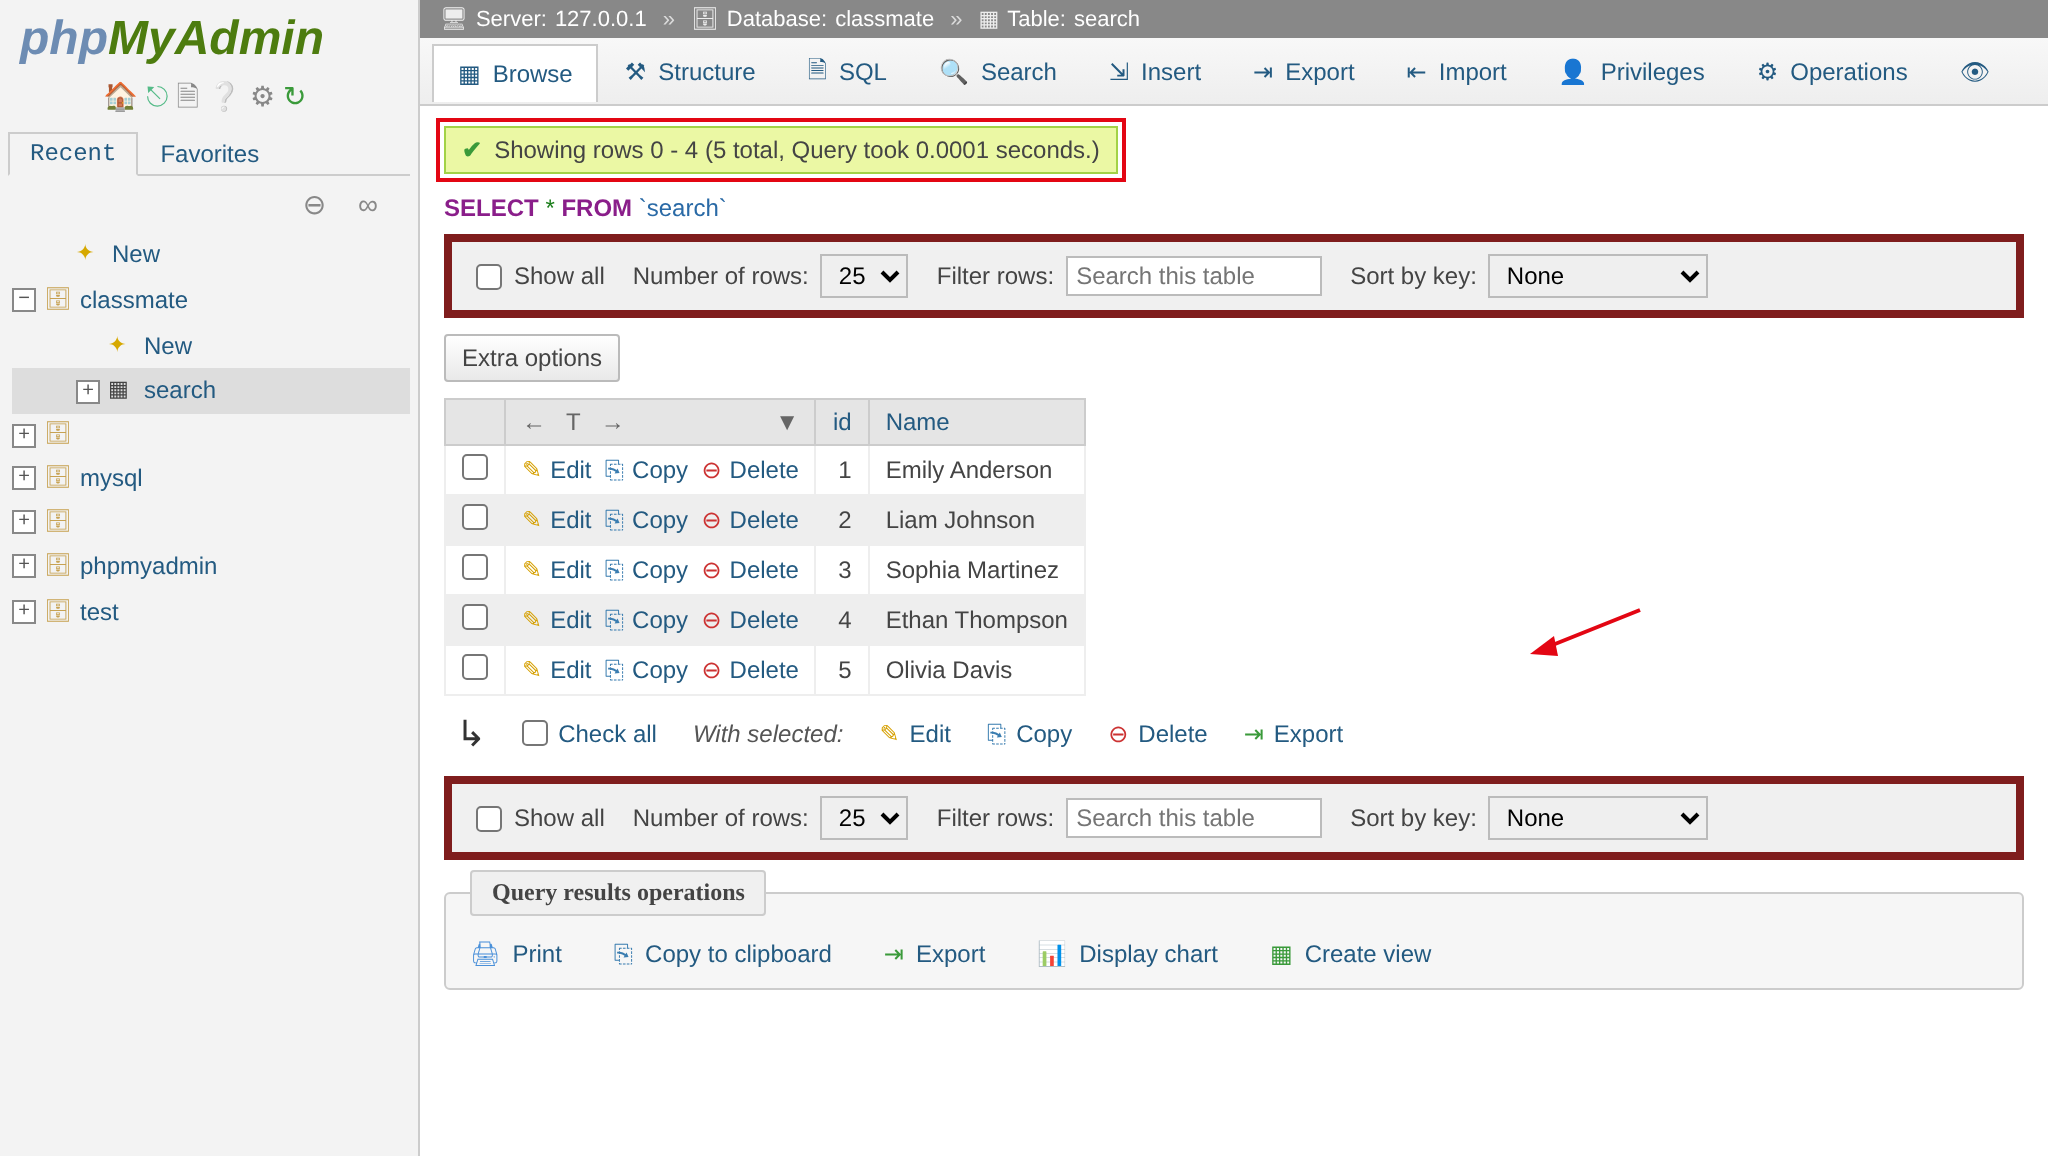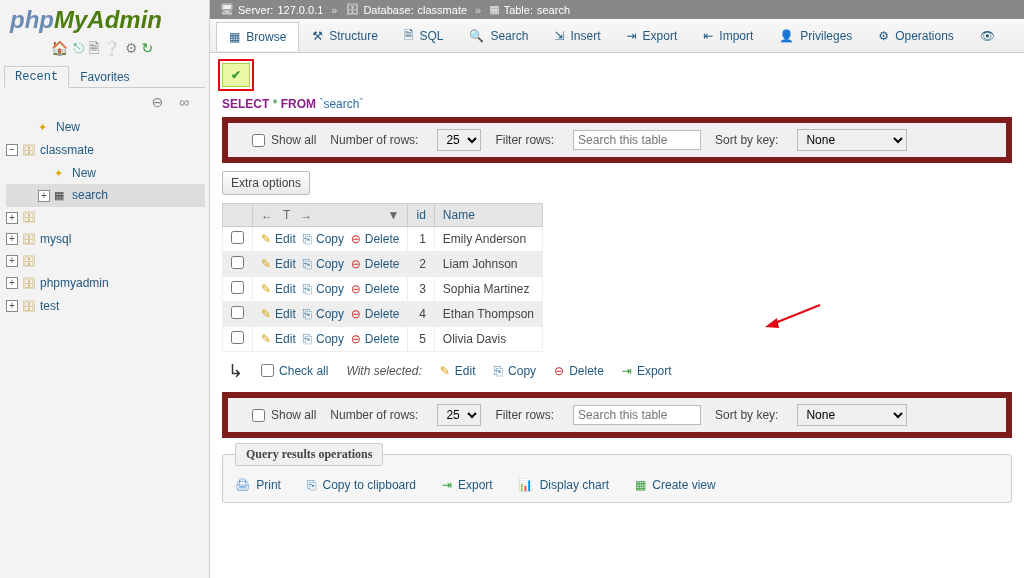--- a/index.html
+++ b/index.html
@@ -37,23 +37,23 @@
 .success-box { background:#ebf8a4; border:1px solid #a2d246; padding:4px 8px; font-size:12px; display:inline-flex; align-items:center; gap:6px; outline:2px solid #e30613; outline-offset:2px; }
 .chk { color:#3a9a3a; font-weight:bold; }
 .sql { margin:10px 0 6px; font-size:12px; }
 .sql .kw { color:#8a1e8a; font-weight:bold; }
 .sql .st { color:#1b7e1b; }
 .sql .tk { color:#2a6aa6; }
 .linkbar { border:1px solid #ddd; background:#f6f6f6; padding:6px 8px; display:flex; align-items:center; gap:6px; margin-bottom:10px; }
 .linkbar a { color:#235a81; text-decoration:none; cursor:pointer; }
 .linkbar label { display:flex; align-items:center; gap:4px; }
 
-.ctrlrow { background:#f0f0f0; border:6px solid #7f1d1d; padding:6px 24px; display:flex; align-items:center; gap:14px; margin-bottom:8px; }
+.ctrlrow { background:#f0f0f0; border:4px solid #7f1d1d; padding:6px 12px; display:flex; align-items:center; gap:14px; margin-bottom:8px; }
 .ctrlrow .grp { display:flex; align-items:center; gap:6px; }
-.ctrlrow select, .ctrlrow input[type=text] { border:1px solid #bbb; padding:2px 4px; font-size:12px;margin-left:13px; }
+.ctrlrow select, .ctrlrow input[type=text] { border:1px solid #bbb; padding:2px 4px; font-size:12px; }
 .ctrlrow input.search { width:128px; }
 .ctrlrow select.sort { width:110px; }
 
 .extra-btn { display:inline-block; padding:4px 8px; background:linear-gradient(#fff,#e9e9e9); border:1px solid #bbb; border-radius:2px; cursor:pointer; margin-bottom:8px; }
 
 table.results { border-collapse:collapse; font-size:12px; }
 table.results th { background:#e5e5e5; border:1px solid #ccc; padding:4px 8px; text-align:left; color:#235a81; font-weight:normal; }
 table.results td { border:1px solid #eee; padding:4px 8px; }
 table.results tr.even td { background:#eee; }
 .actlink { color:#235a81; display:inline-flex; align-items:center; gap:4px; cursor:pointer; }
@@ -192,20 +192,21 @@
         <span>Operations</span>
       </div>
       <div class="item">
         <span class="nicon">👁</span>
       </div>
     </div>
 
   <div class="content">
     <div class="success-box">
       <span class="chk">✔</span>
+      <span>Showing rows 0 - 4 (5 total, Query took 0.0001 seconds.)</span>
     </div>
 
     <div class="sql">
       <span class="kw">SELECT</span>
       <span class="st">*</span>
       <span class="kw">FROM</span>
       <span class="tk">`</span><span class="tk">search</span><span class="tk">`</span>
     </div>
 
 

